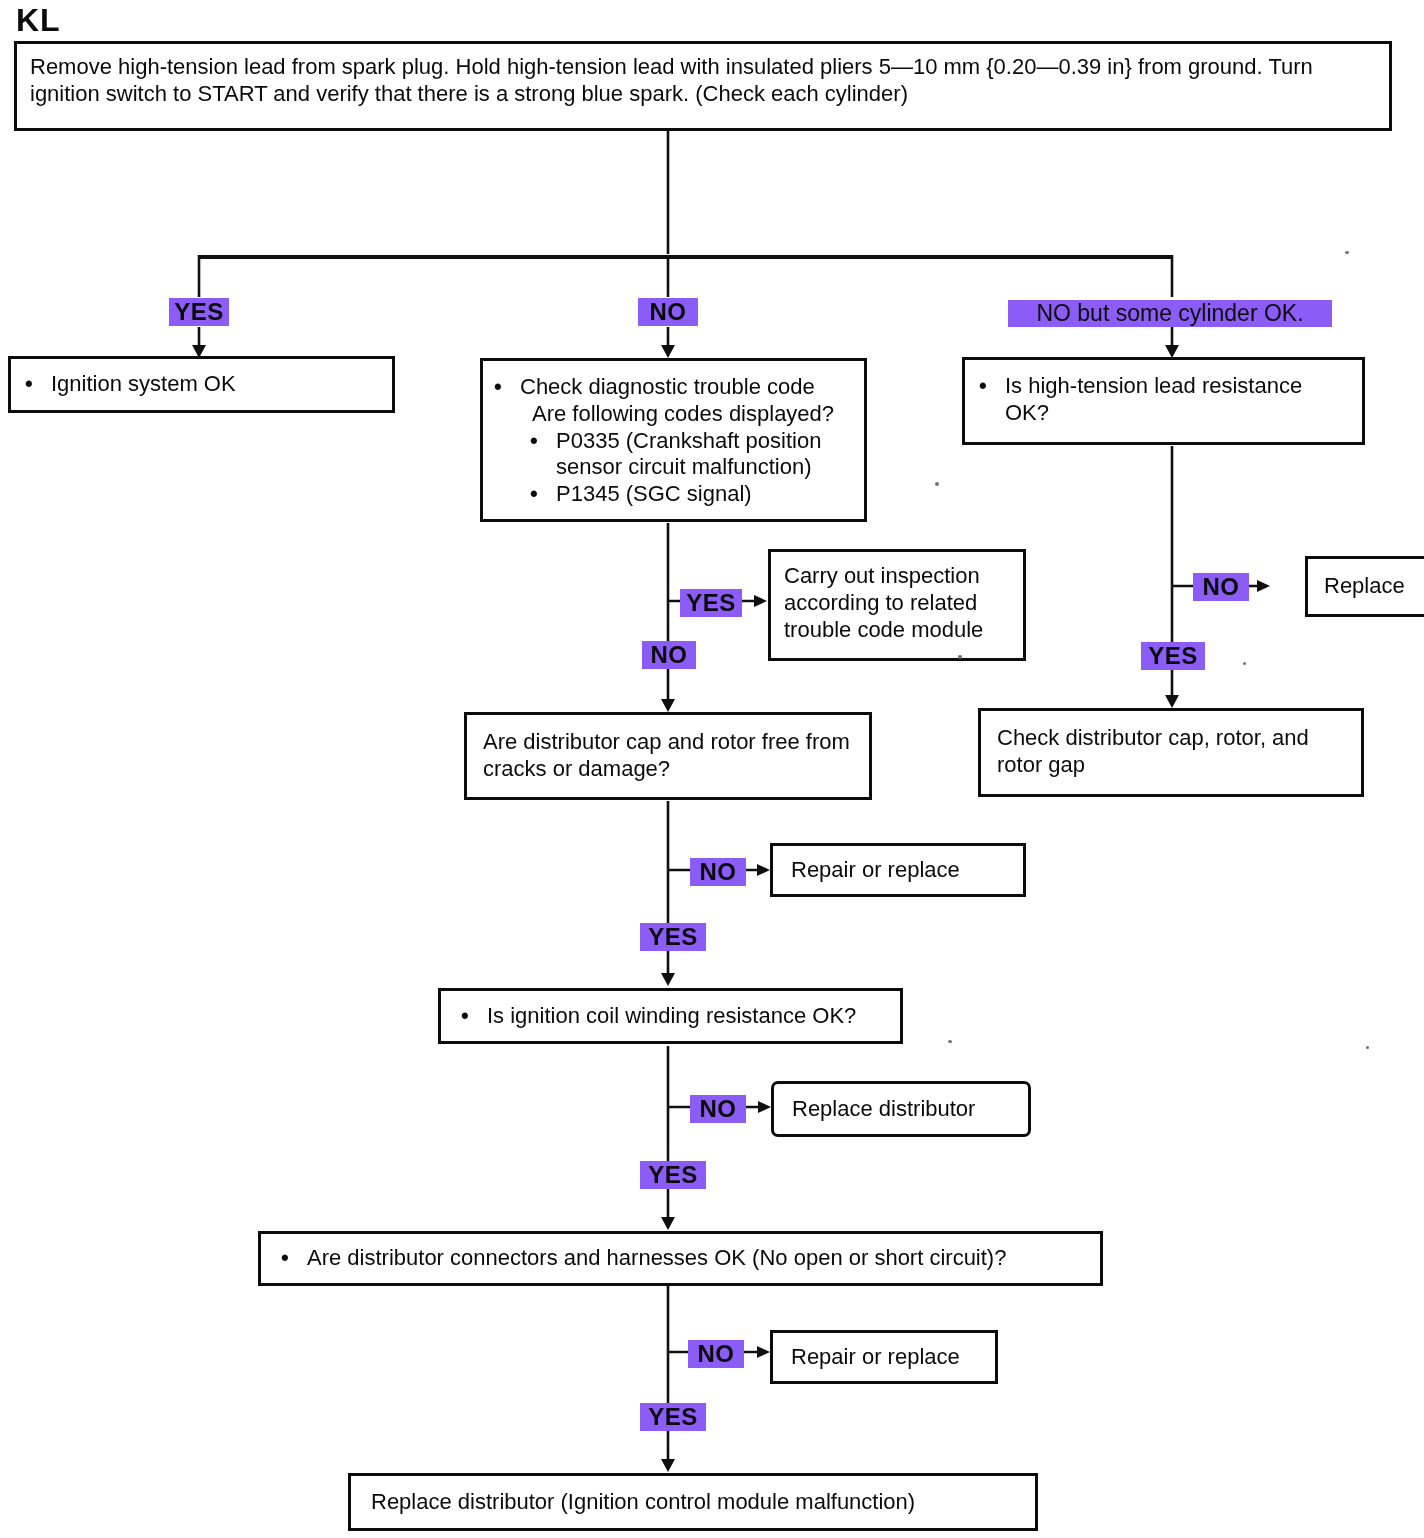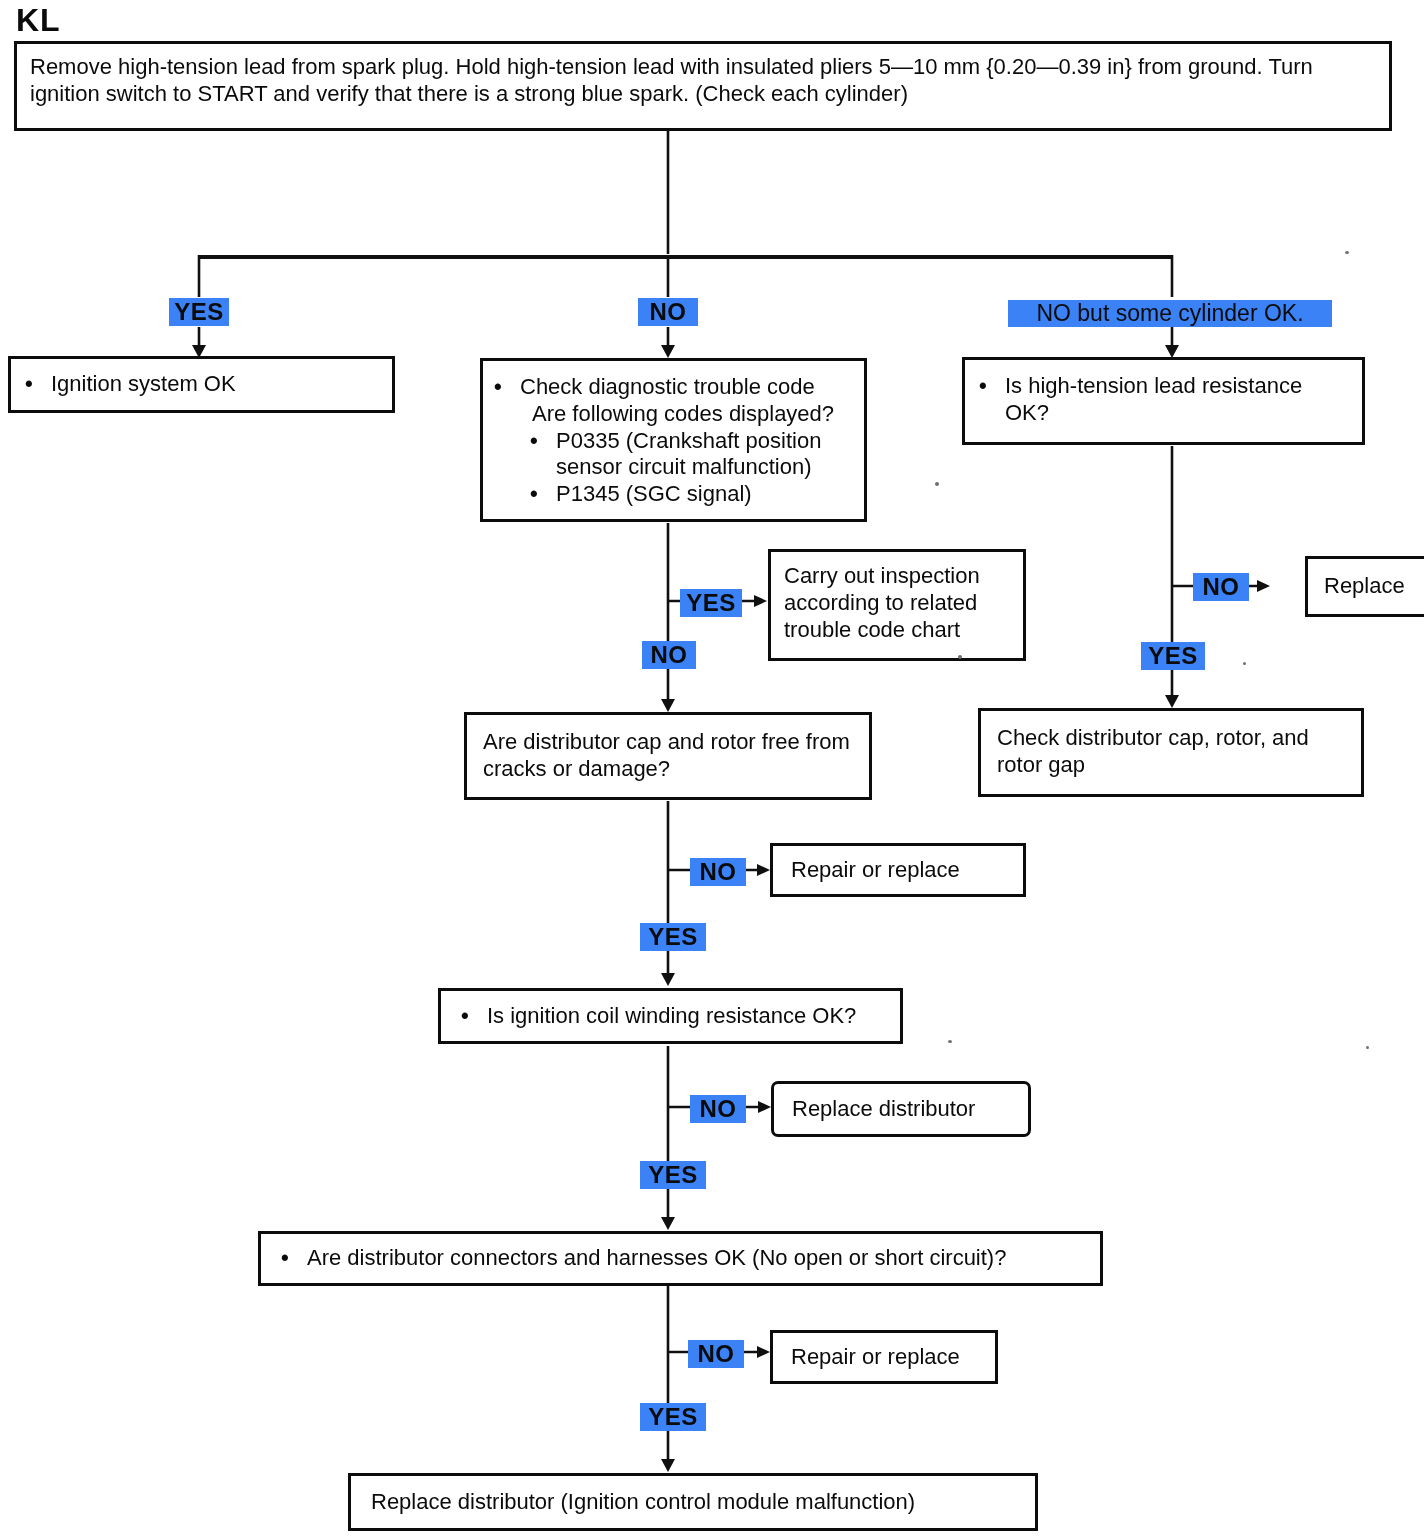--- a/index.html
+++ b/index.html
@@ -28,21 +28,21 @@
   }
   .node.vcenter{display:flex;align-items:center;}
   .li{display:flex;align-items:flex-start;}
   .li .b{flex:0 0 26px;text-align:left;font-weight:700;}
   .li .t{flex:1;}
   .indent{margin-left:38px;}
   .sub{margin-left:36px;}
   .branch-label{
     position:absolute;
     font-size:24px;font-weight:700;
-    background:#3b82f6;
+    background:#8b5cf6;
     text-align:center;
     letter-spacing:0.5px;
     line-height:1;
     padding:2px 0;
   }
   .branch-label.plain{font-weight:400;letter-spacing:0;font-size:23px;}
   .speck{position:absolute;background:#6f6f6f;border-radius:50%;}
 </style>
 </head>
 <body>
@@ -125,21 +125,21 @@
   </div>
 
   <div class="node" style="left:962px;top:357px;width:403px;height:88px;padding:13px 14px;">
     <div class="li">
       <span class="b">•</span>
       <span class="t">Is high-tension lead resistance OK?</span>
     </div>
   </div>
 
   <div class="node" style="left:768px;top:549px;width:258px;height:112px;padding:11px 13px;">
-    <span>Carry out inspection according to related trouble code chart</span>
+    <span>Carry out inspection according to related trouble code module</span>
   </div>
   <div class="branch-label" style="left:680px;top:589px;width:62px;">YES</div>
   <div class="branch-label" style="left:642px;top:641px;width:54px;">NO</div>
 
   <div class="node vcenter" style="left:1270px;top:556px;width:128px;height:61px;padding:0 16px;margin-left:35px;">
     <span>Replace</span>
   </div>
   <div class="branch-label" style="left:1193px;top:573px;width:56px;">NO</div>
   <div class="branch-label" style="left:1141px;top:642px;width:64px;">YES</div>
 

